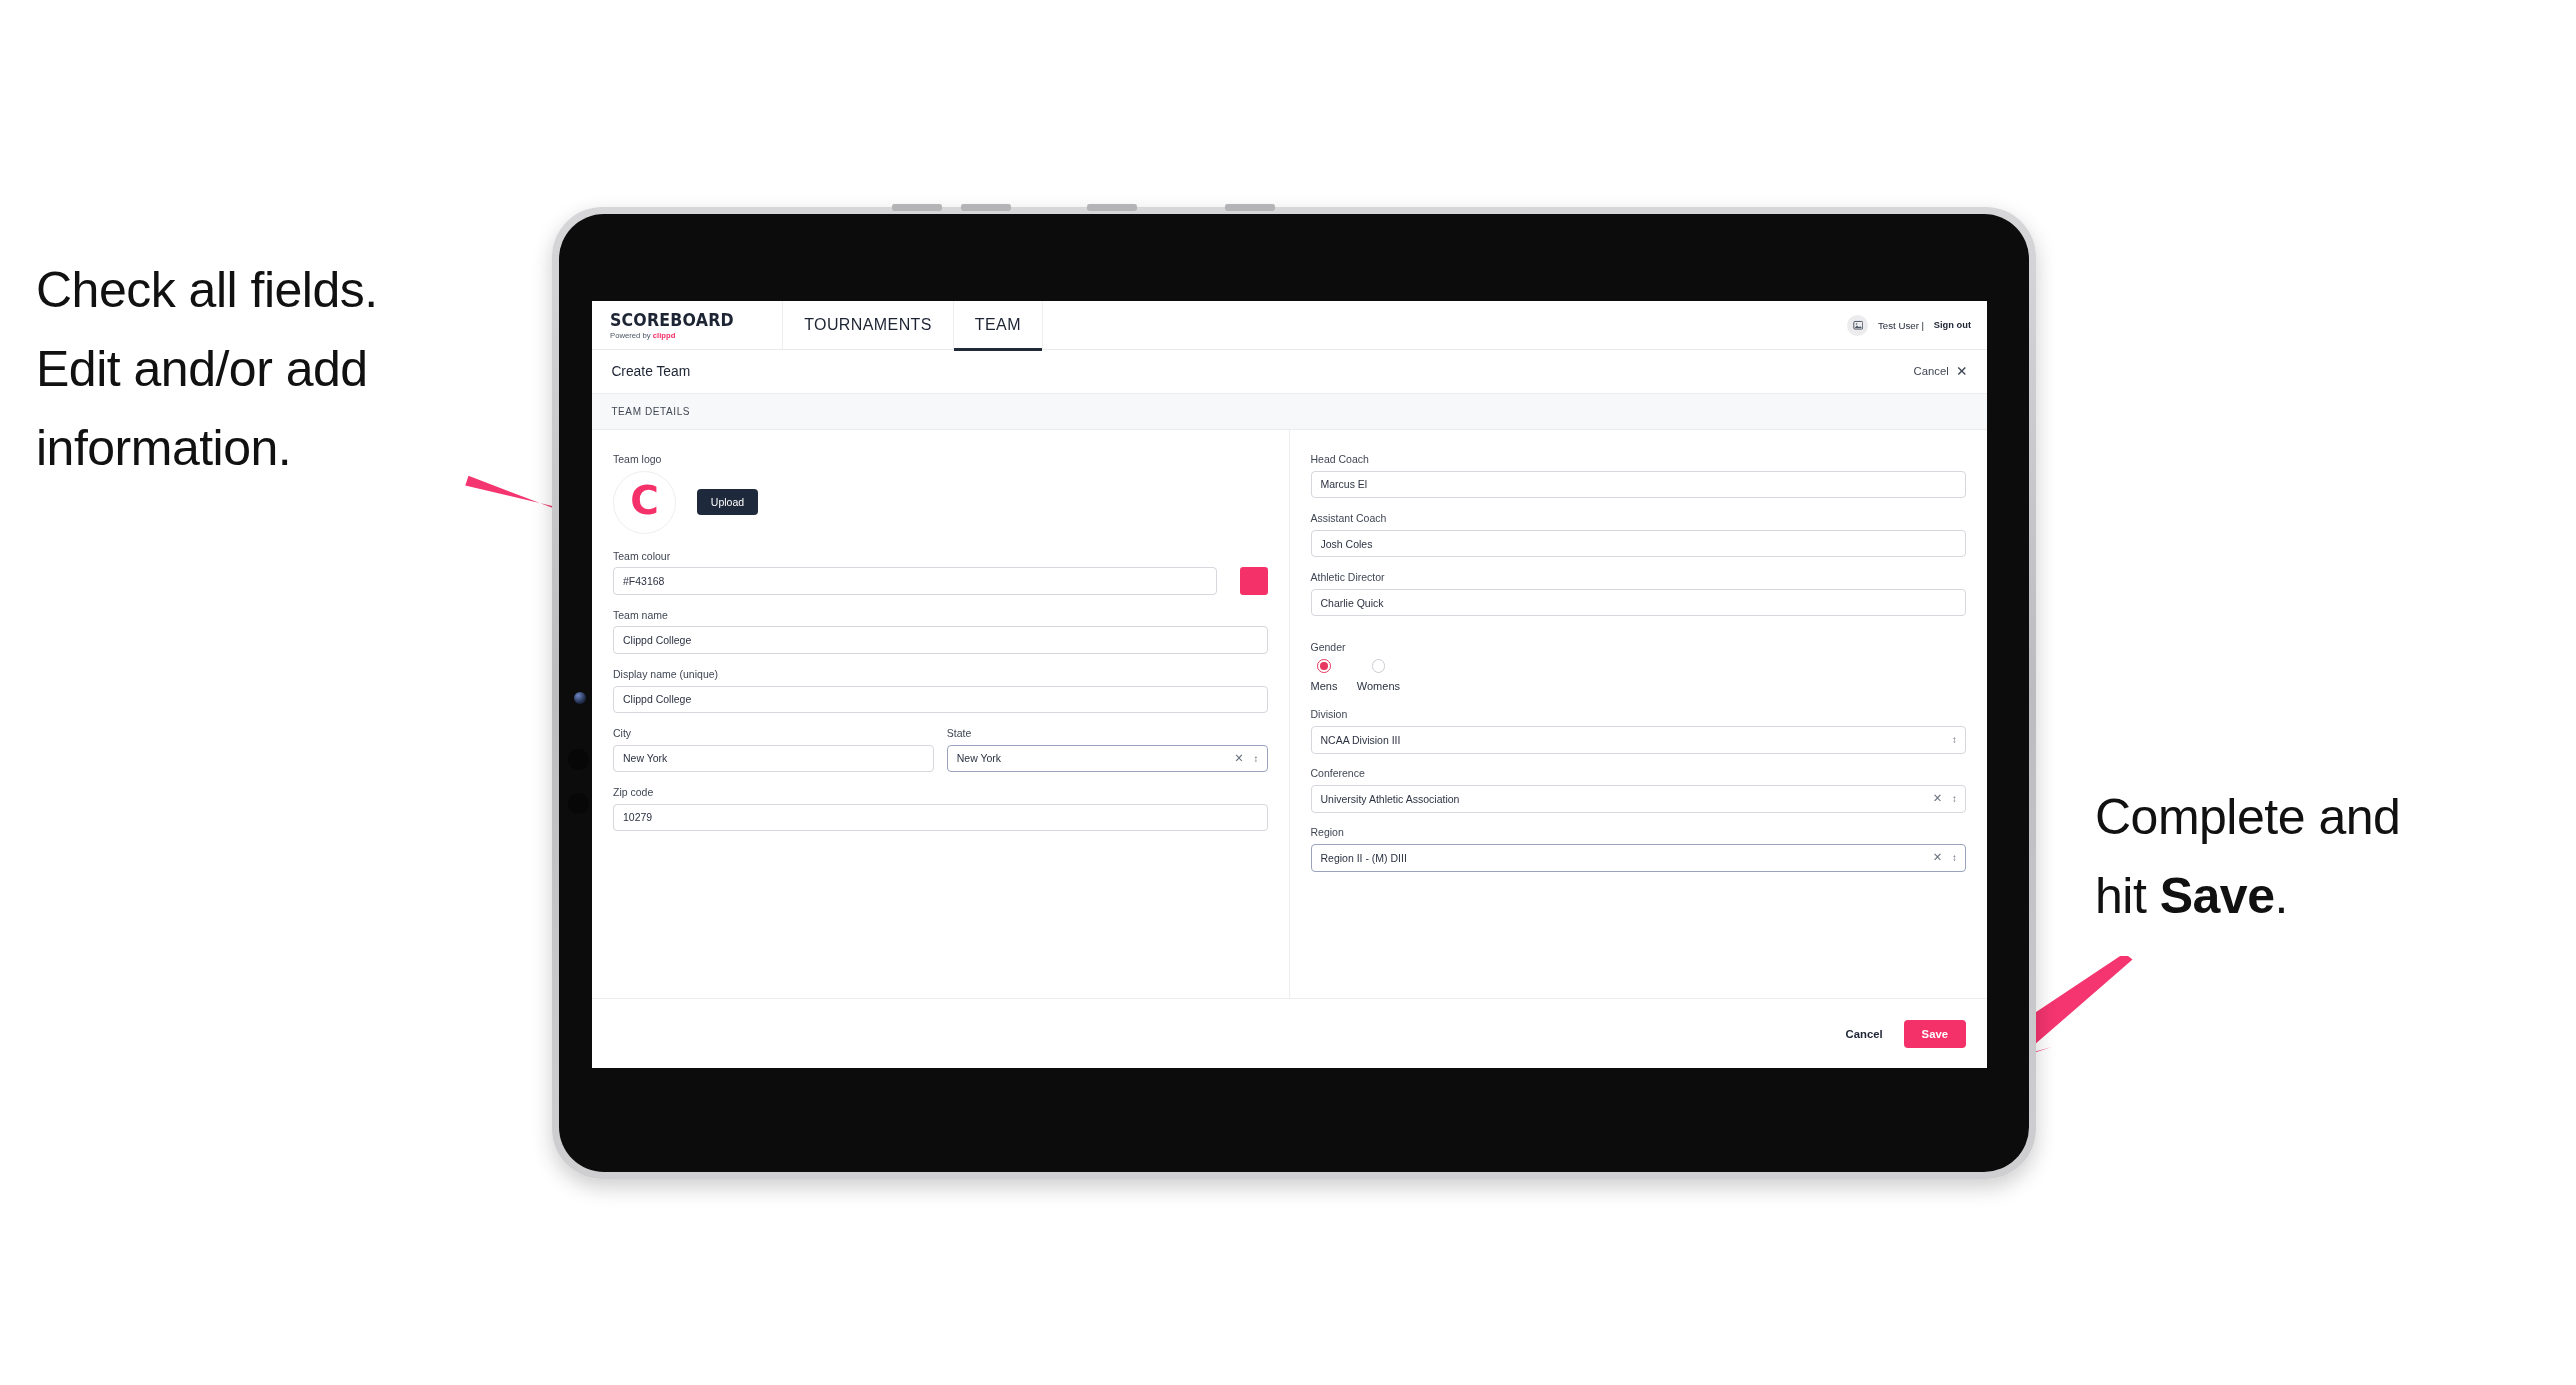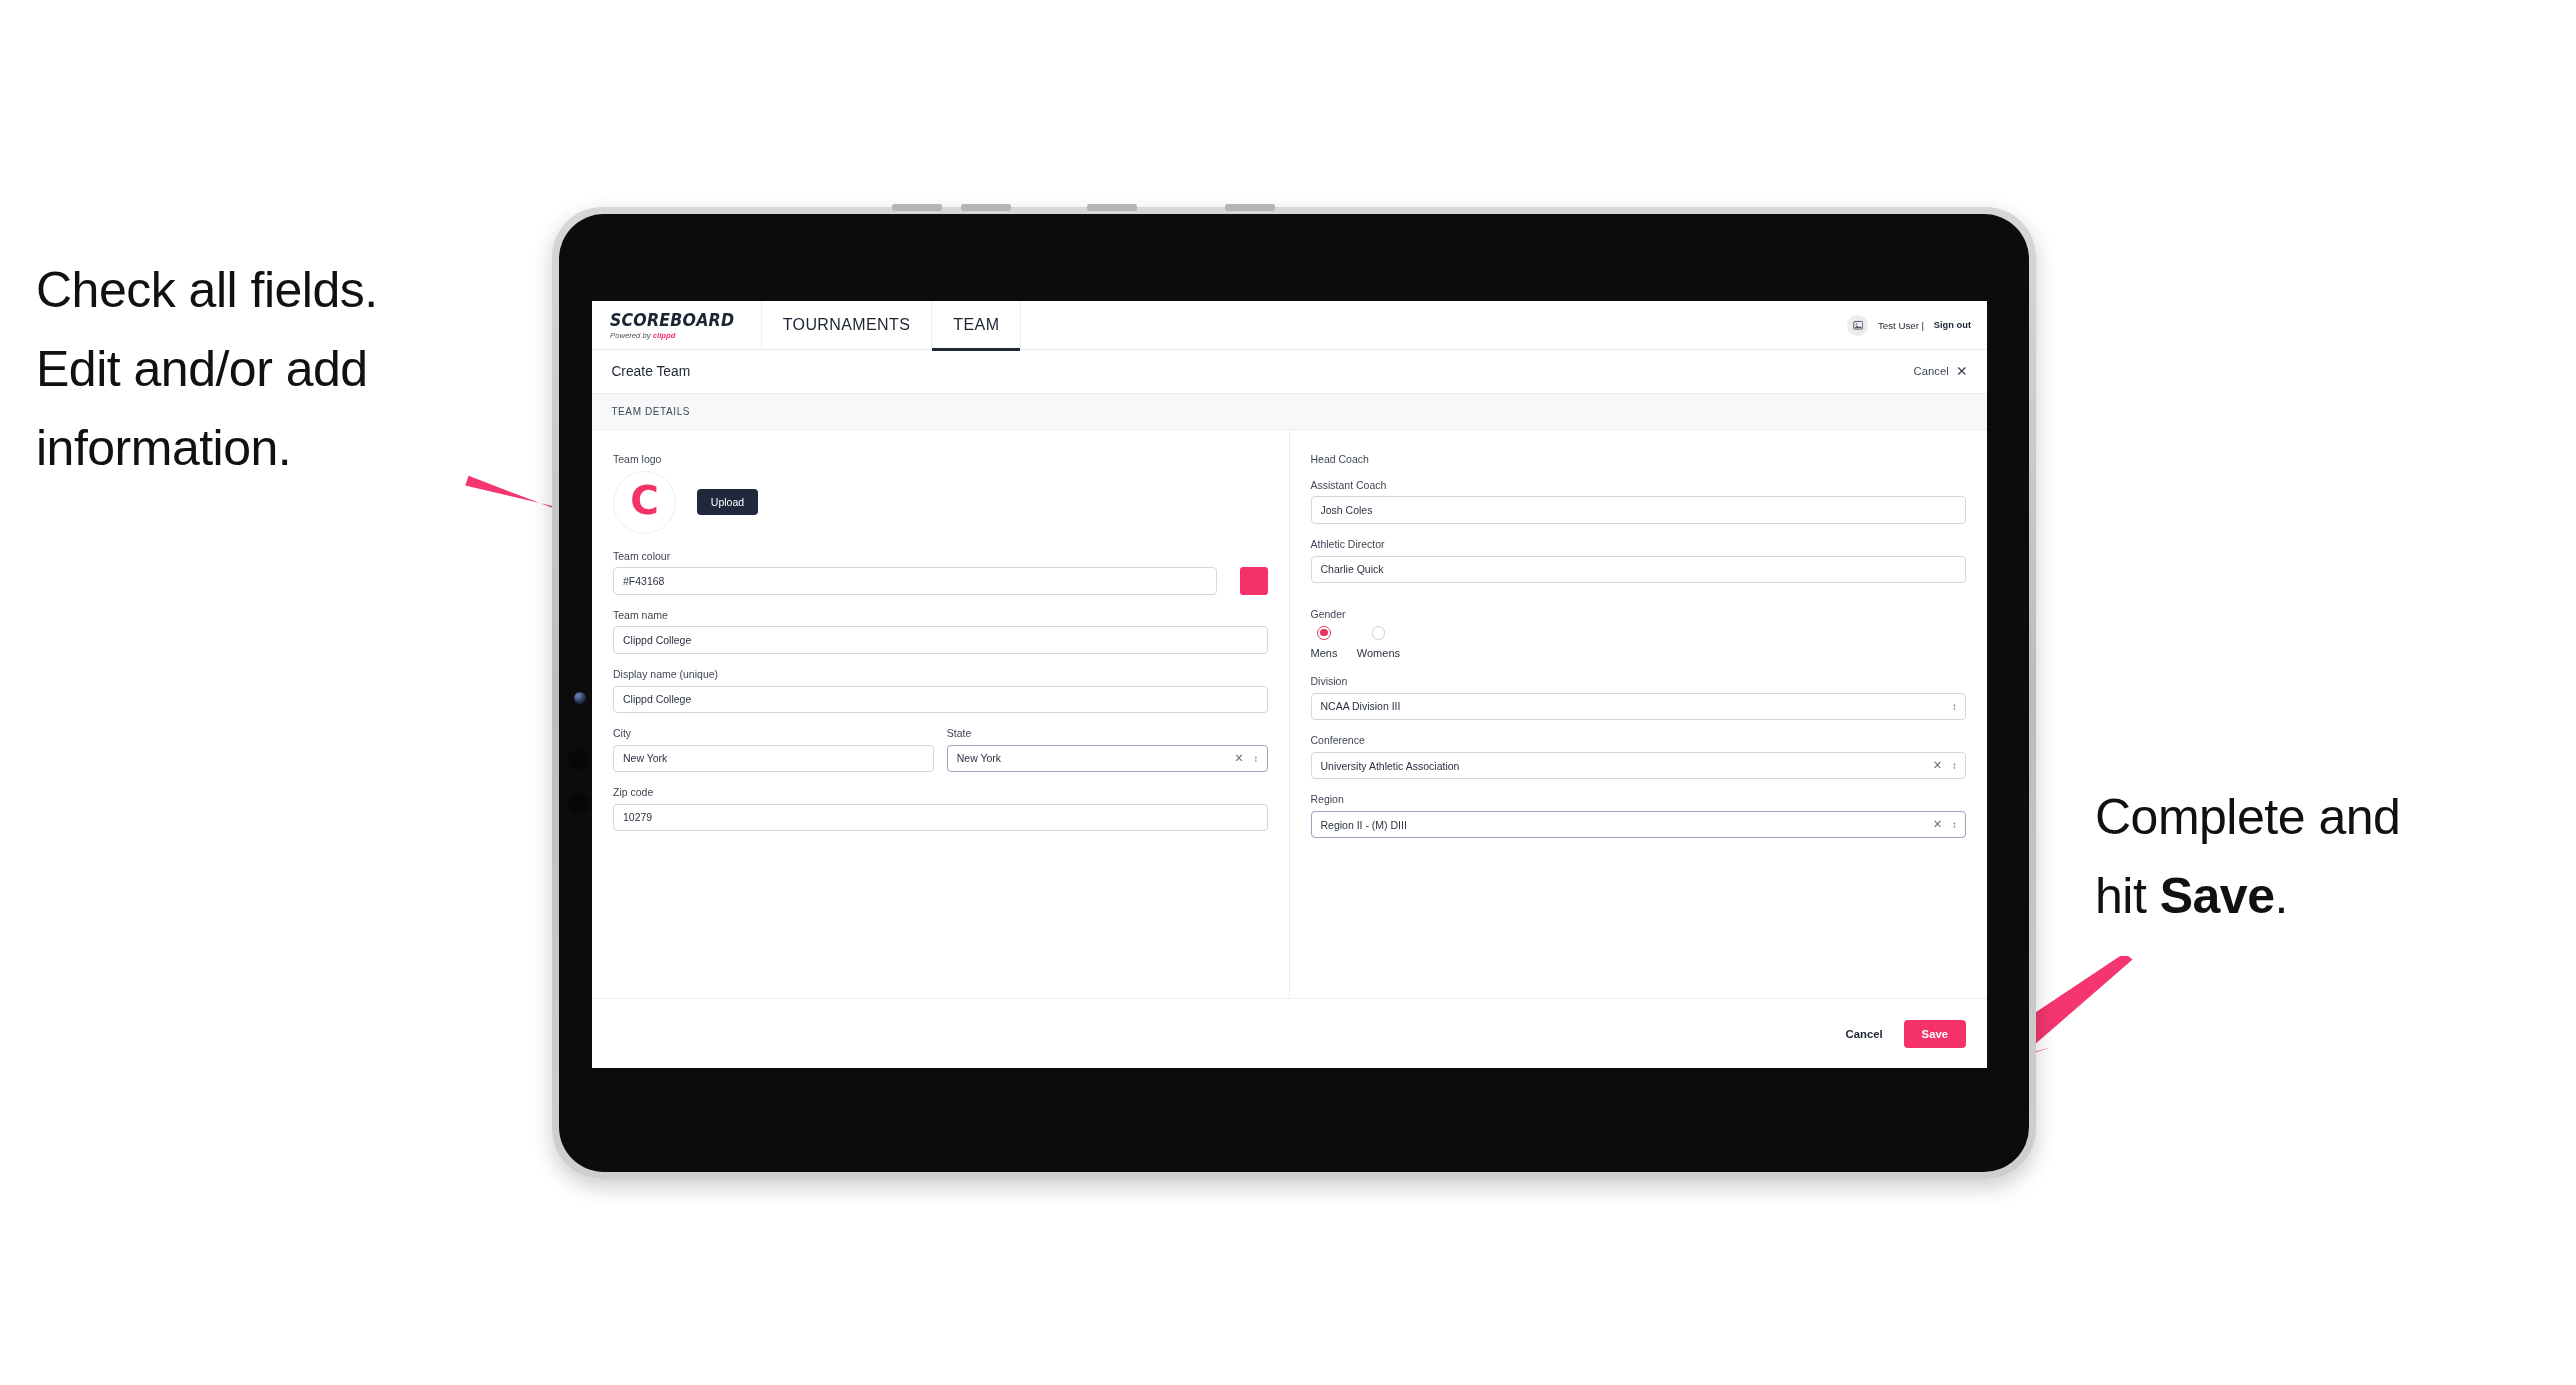--- a/index.html
+++ b/index.html
@@ -78,23 +78,22 @@
   
   .topnav {
     height: 49px; flex: 0 0 49px;
     background: #ffffff;
     border-bottom: 1.6px solid #e9eaec;
     display: flex; align-items: stretch;
     position: relative;
   }
   .brand {
     display: flex; flex-direction: column; justify-content: center;
-    padding: 0 17px 0 18px;
+    padding: 0 39px 0 18px;
     border-right: 0.8px solid #eceef0;
-    font-style: italic;
   }
   .brand-title {
     font-size: 17px; font-weight: 700; color: #1d2433;
     letter-spacing: 0.2px;
     font-family: "DejaVu Sans", sans-serif;
     transform: scaleX(0.93);
     transform-origin: left center;
   }
   .brand-sub { font-size: 7.7px; color: #4b5563; margin-top: 1.6px; }
   .brand-sub .clippd { color: #f43168; font-weight: 700; }
@@ -370,20 +369,23 @@
             <span class="val">10279</span>
           </div>
         </div>
 
       </div>
 
       <div class="col col-right">
 
         <div class="field">
           <span class="flabel">Head Coach</span>
+          <div class="input">
+            <span class="val">Marcus El</span>
+          </div>
         </div>
 
         <div class="field">
           <span class="flabel">Assistant Coach</span>
           <div class="input">
             <span class="val">Josh Coles</span>
           </div>
         </div>
 
         <div class="field">

